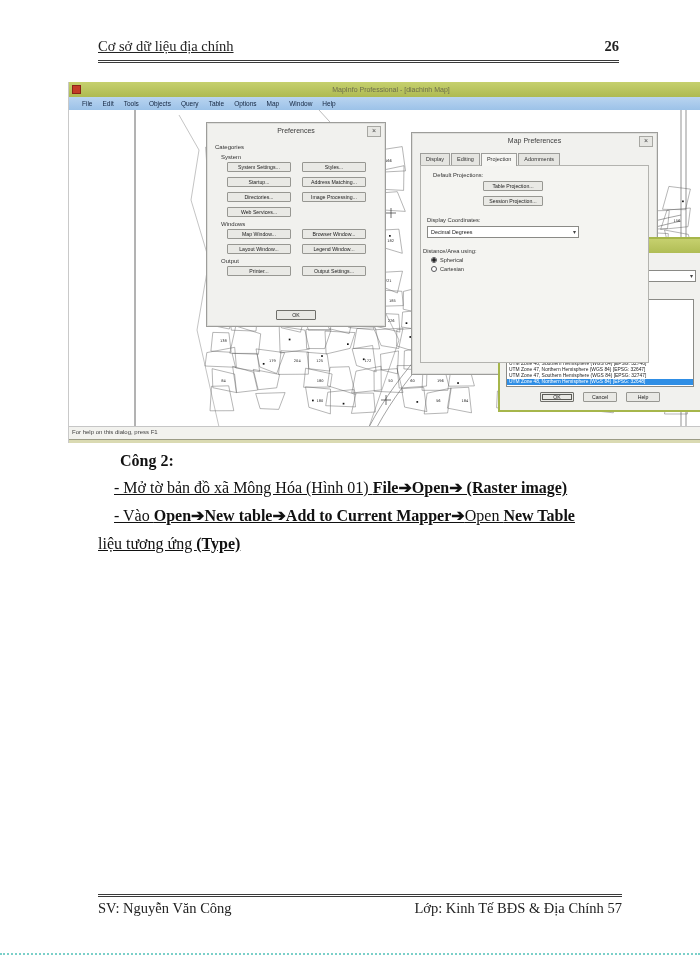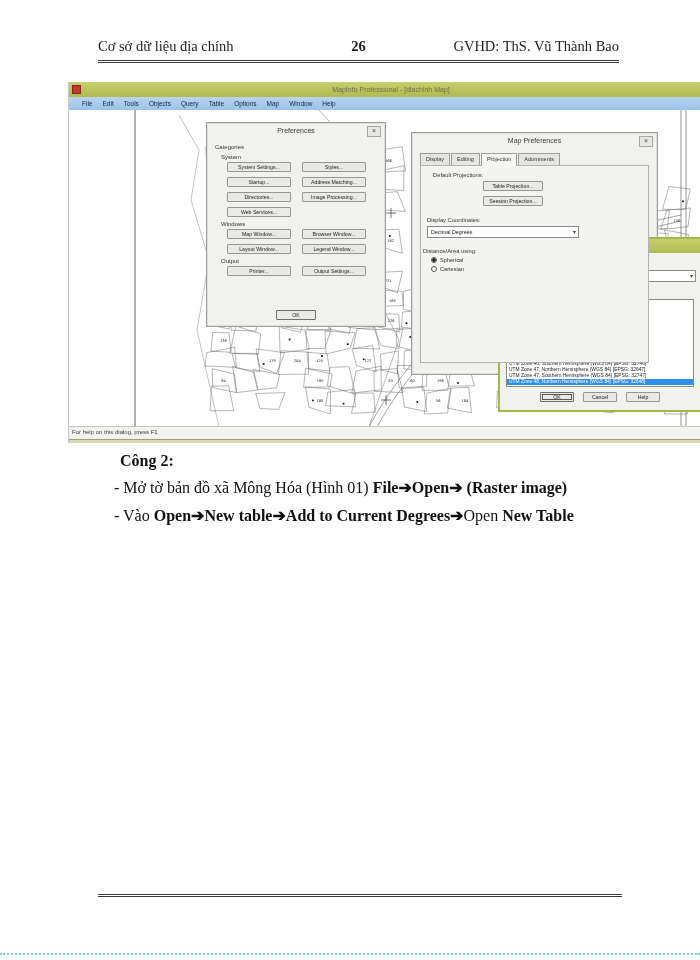--- a/index.html
+++ b/index.html
@@ -1,30 +1,30 @@
 <!DOCTYPE html>
 <html><head>
 <meta charset="utf-8">
 <style>
   html,body{margin:0;padding:0;background:#fff;}
   .page{position:relative;width:700px;height:960px;background:#fff;overflow:hidden;
         font-family:"Liberation Serif",serif;color:#111;}
   
   .doc-header{position:absolute;left:98px;top:38px;width:521px;display:flex;font-size:14.5px;color:#222;}
-  .doc-header .hl{flex:1;}
+  .doc-header .hl{flex:1;text-decoration:underline;}
   .doc-header .hc{flex:0 0 auto;font-weight:bold;}
   .doc-header .hr{flex:1;text-align:right;}
   .header-rule{position:absolute;left:98px;top:60px;width:521px;border-top:3px double #3a3a3a;}
   .footer-rule{position:absolute;left:98px;top:894px;width:524px;border-top:3px double #3a3a3a;}
   .doc-footer{position:absolute;left:98px;top:900px;width:524px;display:flex;justify-content:space-between;font-size:14.5px;color:#222;}
   .page-break{position:absolute;left:0;top:953px;width:700px;border-top:2px dotted #7bd0c9;}
   
   .step-title{position:absolute;left:120px;top:452px;font-size:16px;font-weight:bold;}
   .body-lines{position:absolute;left:98px;top:474px;width:560px;font-size:16px;}
-  .body-line{line-height:28px;white-space:nowrap;}
+  .body-line{line-height:28px;white-space:nowrap;text-decoration:underline;}
   .body-line.indent{padding-left:16px;}
   .body-line .b{font-weight:bold;}
   
   .window{position:absolute;left:68px;top:82px;width:632px;height:361px;background:#fff;
           border-left:1px solid #c9c9c9;font-family:"Liberation Sans",sans-serif;}
   .titlebar{height:15px;background:linear-gradient(#c6d06e,#aeba52);display:flex;align-items:center;}
   .app-icon{width:7px;height:7px;background:#c23b27;border:1px solid #8c2417;margin-left:3px;flex:0 0 auto;}
   .win-title{flex:1;text-align:center;font-size:7px;color:#6d6d4c;}
   .menubar{height:13px;background:linear-gradient(#b9d4f0,#9cc2e8);display:flex;align-items:center;padding-left:8px;border-bottom:1px solid #8fb4da;}
   .menu-item{font-size:6.5px;color:#14253f;padding:0 5px;}
@@ -85,21 +85,20 @@
   .cp-buttons .focus{outline:1px solid #5a5a55;outline-offset:-3px;border-color:#6f6f6a;}
 </style>
 </head>
 <body>
 
 <div class="page">
 
   <div class="doc-header">
     <span class="hl">Cơ sở dữ liệu địa chính</span>
     <span class="hc">26</span>
-    <span class="hr">GVHD: ThS. Vũ Thành Bao</span>
   </div>
   <div class="header-rule"></div>
 
   <div class="window">
     <div class="titlebar">
       <span class="app-icon"></span>
       <span class="win-title">MapInfo Professional - [diachinh Map]</span>
     </div>
     <div class="menubar" id="menubar">
         <span class="menu-item">File</span>
@@ -513,18 +512,23 @@
     <div class="statusbar">
       <div class="status-text">For help on this dialog, press F1</div>
       <div class="status-line"></div>
       <div class="khaki"></div>
     </div>
   </div>
 
   <div class="step-title">Công 2:</div>
   <div class="body-lines" id="body-lines">
       <div class="body-line indent"><span>- Mở tờ bản đồ xã Mông Hóa  (Hình 01) </span><span class="b">File➔Open➔ (Raster image)</span></div>
-      <div class="body-line indent"><span>- Vào </span><span class="b">Open➔New table➔Add to Current Degrees➔</span><span>Open </span><span class="b">New Table</span></div>
+      <div class="body-line indent"><span>- Vào </span><span class="b">Open➔New table➔Add to Current Mapper➔</span><span>Open </span><span class="b">New Table</span></div>
+      <div class="body-line"><span>liệu tương ứng </span><span class="b">(Type)</span></div>
     </div>
 
   <div class="footer-rule"></div>
+  <div class="doc-footer">
+    <span>SV: Nguyễn Văn Công</span>
+    <span>Lớp: Kinh Tế BĐS &amp; Địa Chính 57</span>
+  </div>
   <div class="page-break"></div>
 </div>
 
 </body></html>

